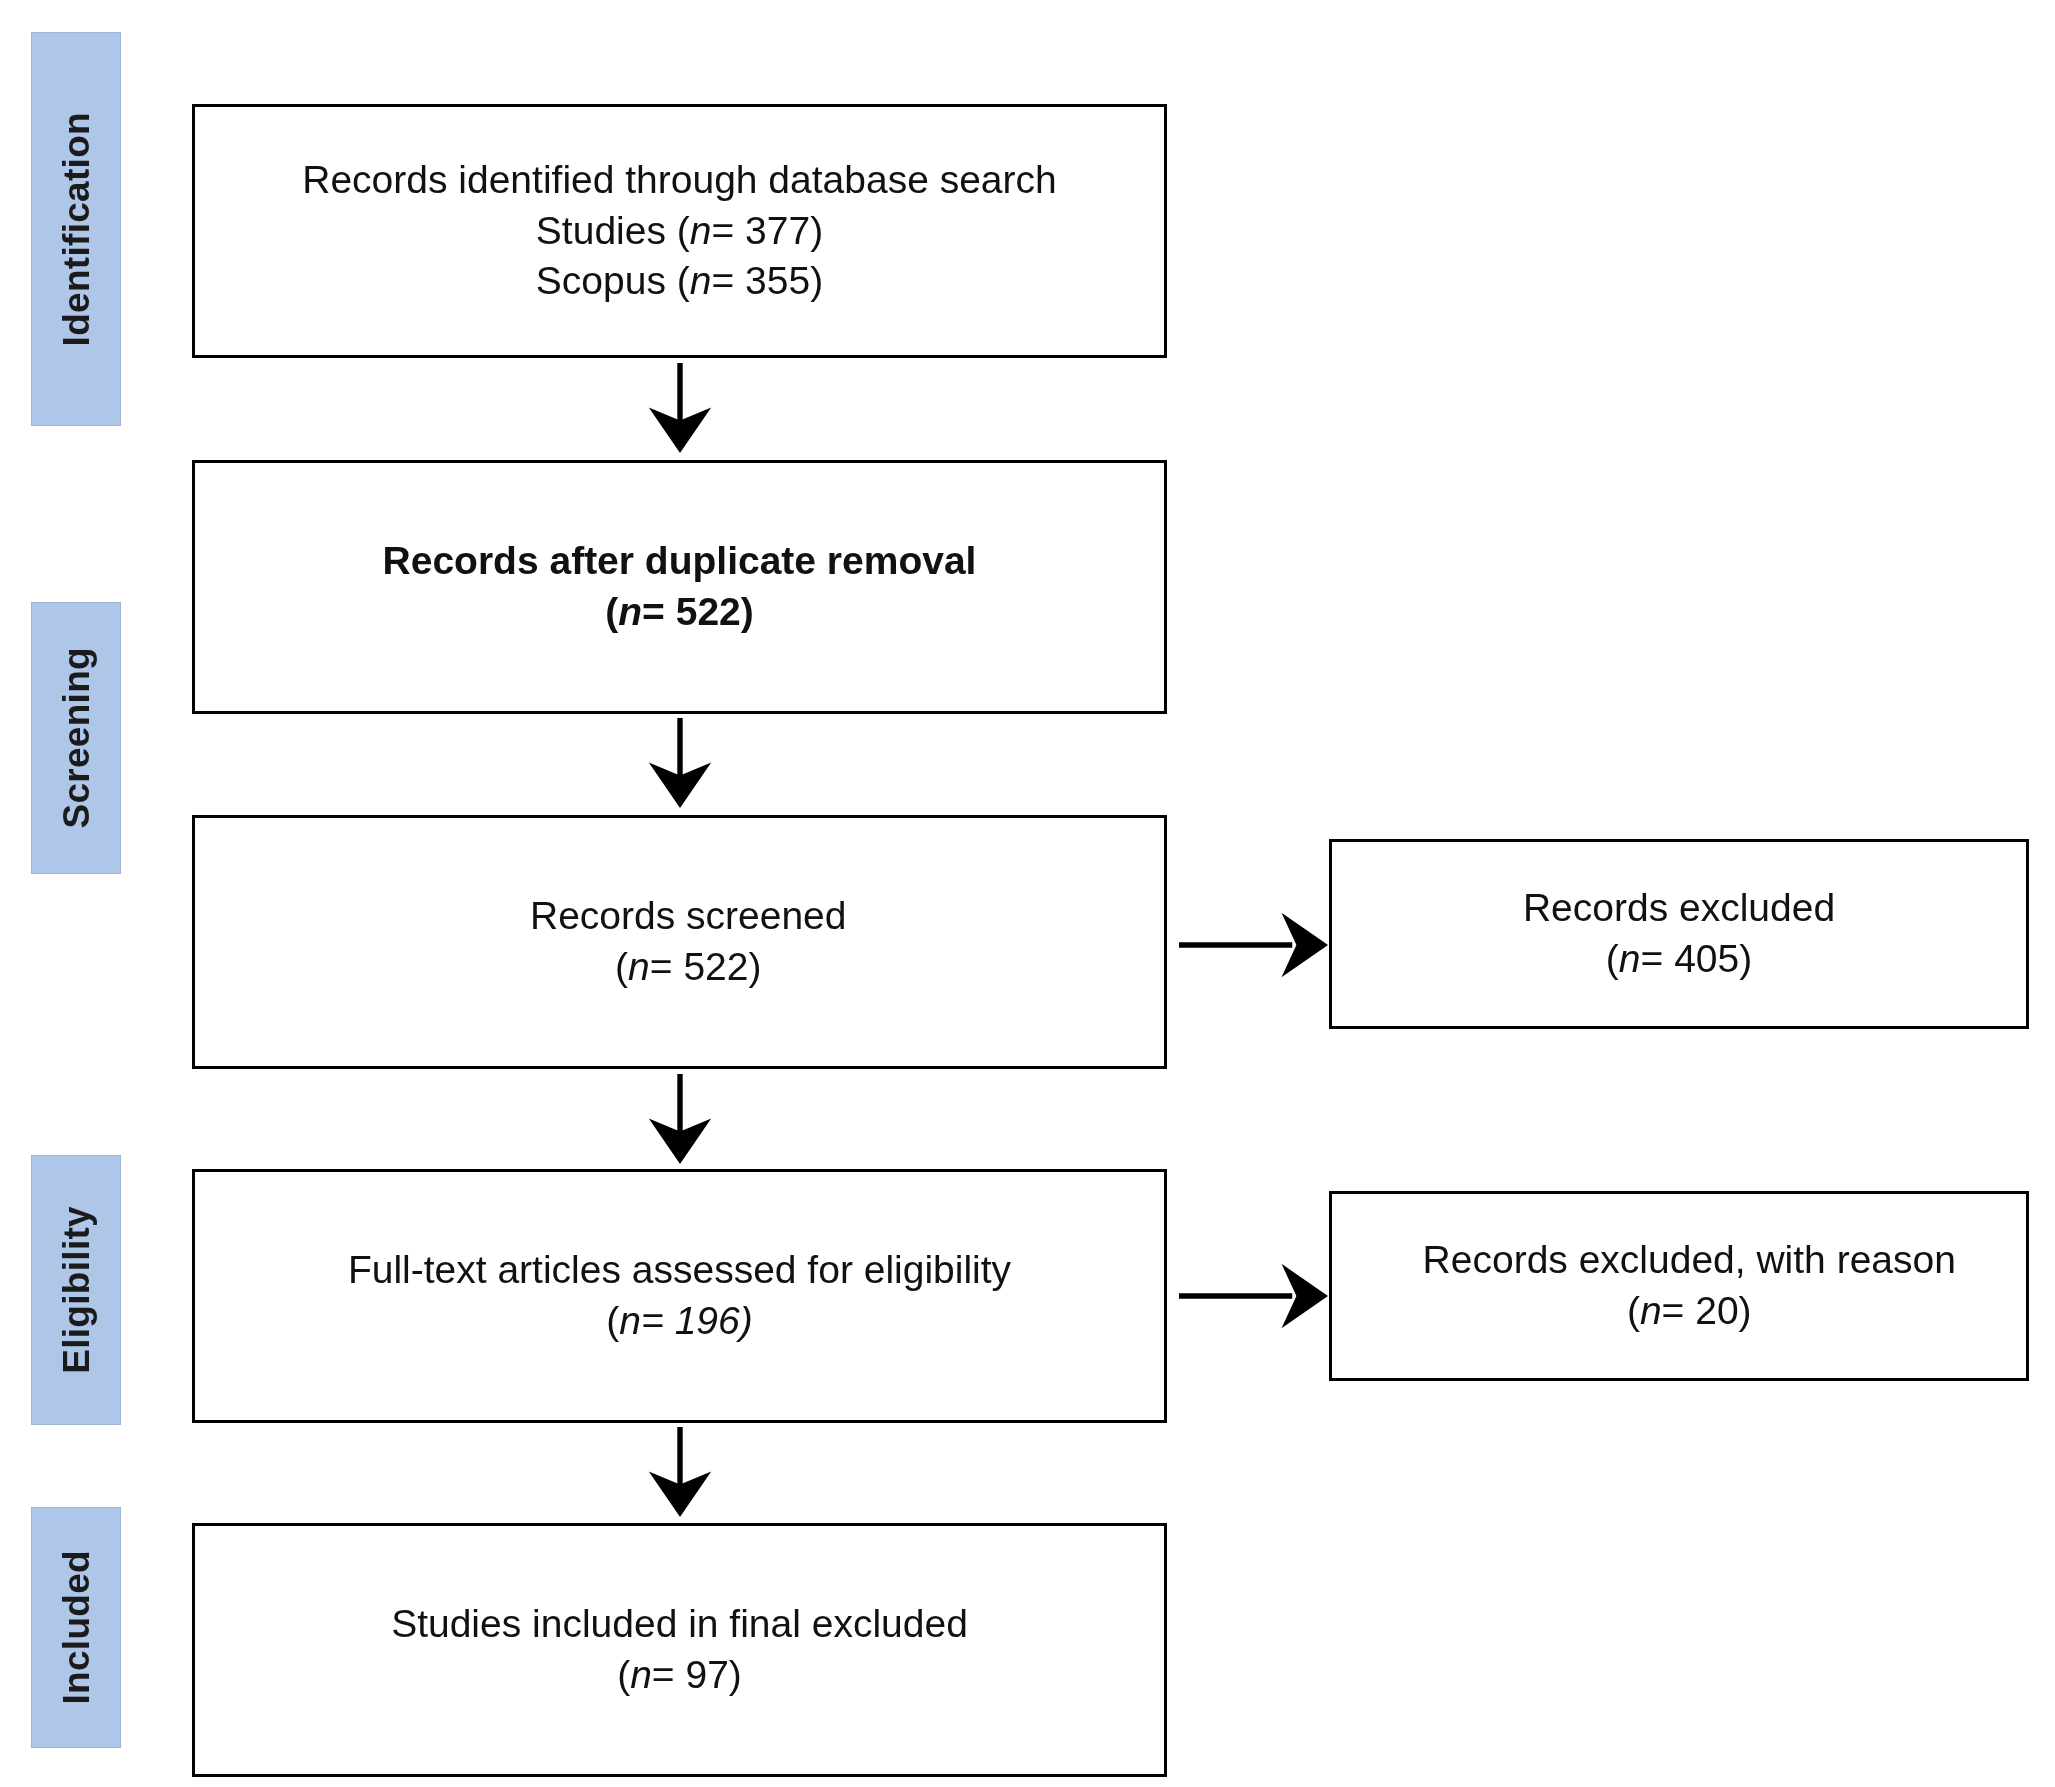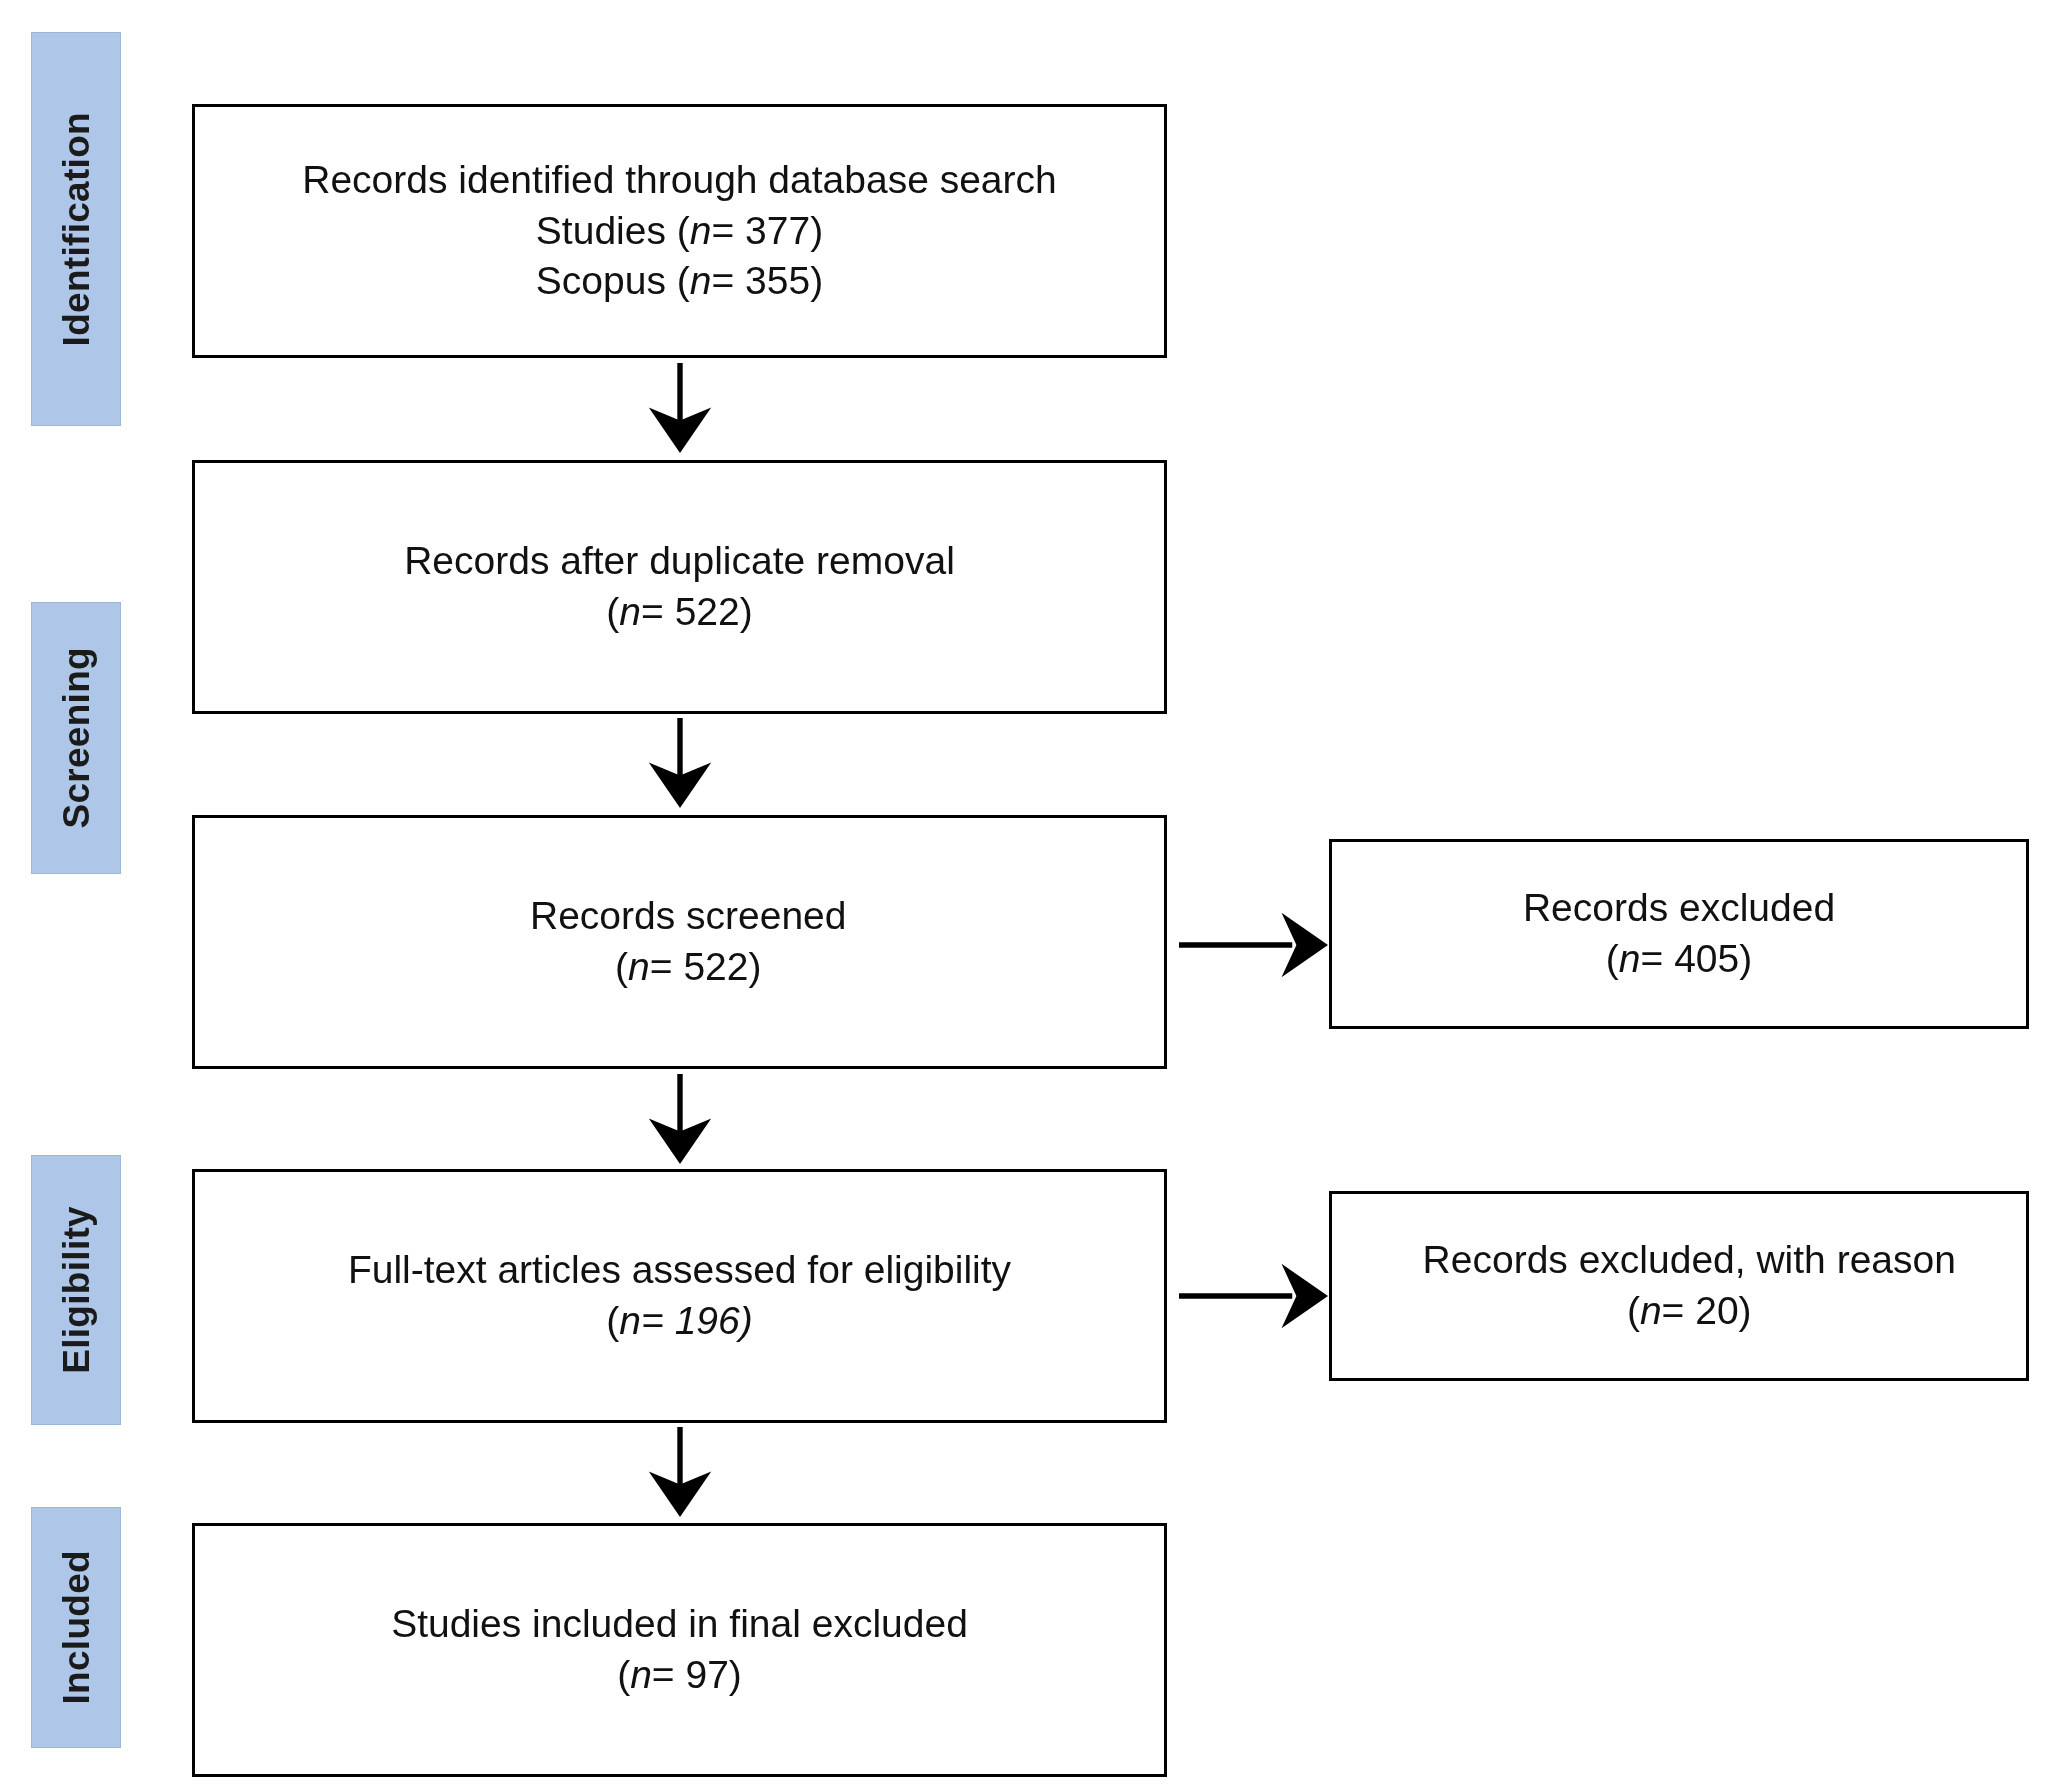--- a/index.html
+++ b/index.html
@@ -98,21 +98,21 @@
     </div>
   </div>
 
   <div class="arrow" style="left:638px; top:363px; width:84px; height:90px;">
     <svg width="84" height="90" viewBox="0 0 140 150">
       <path d="M70 0 L70 112" stroke="#000" stroke-width="9" fill="none"></path>
       <path d="M70 150 L18 74 L70 96 L122 74 Z" fill="#000"></path>
     </svg>
   </div>
 
-  <div class="flow-box" style="left:192px; top:460px; width:975px; height:254px;">
+  <div class="flow-box" style="left:192px; top:460px; width:975px; height:254px;font-weight:bold;">
     <div class="flow-line">Records after duplicate removal</div>
     <div class="flow-line">
       <span>(</span><span class="ital">n</span><span>= 522)</span>
     </div>
   </div>
 
   <div class="arrow" style="left:638px; top:718px; width:84px; height:90px;">
     <svg width="84" height="90" viewBox="0 0 140 150">
       <path d="M70 0 L70 112" stroke="#000" stroke-width="9" fill="none"></path>
       <path d="M70 150 L18 74 L70 96 L122 74 Z" fill="#000"></path>

